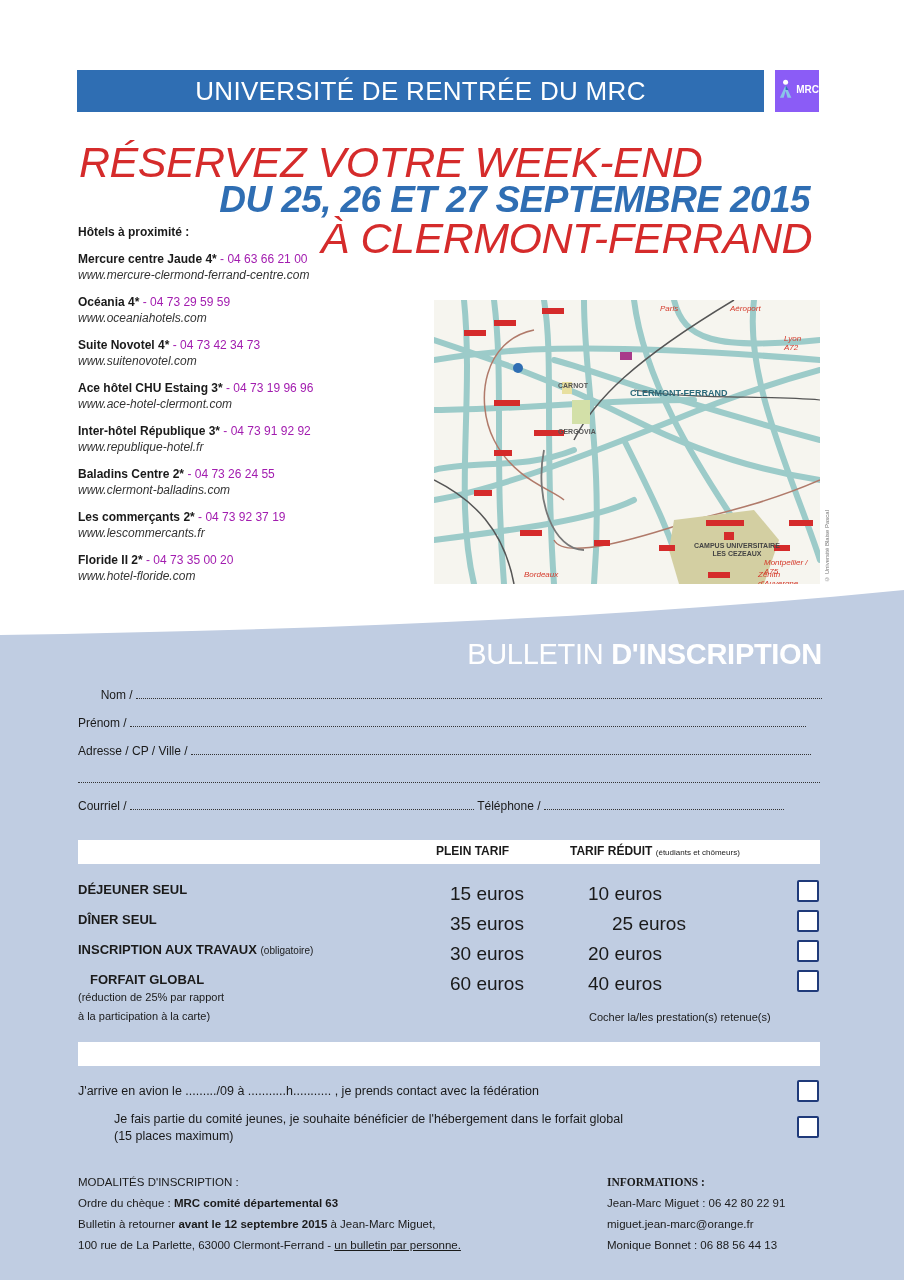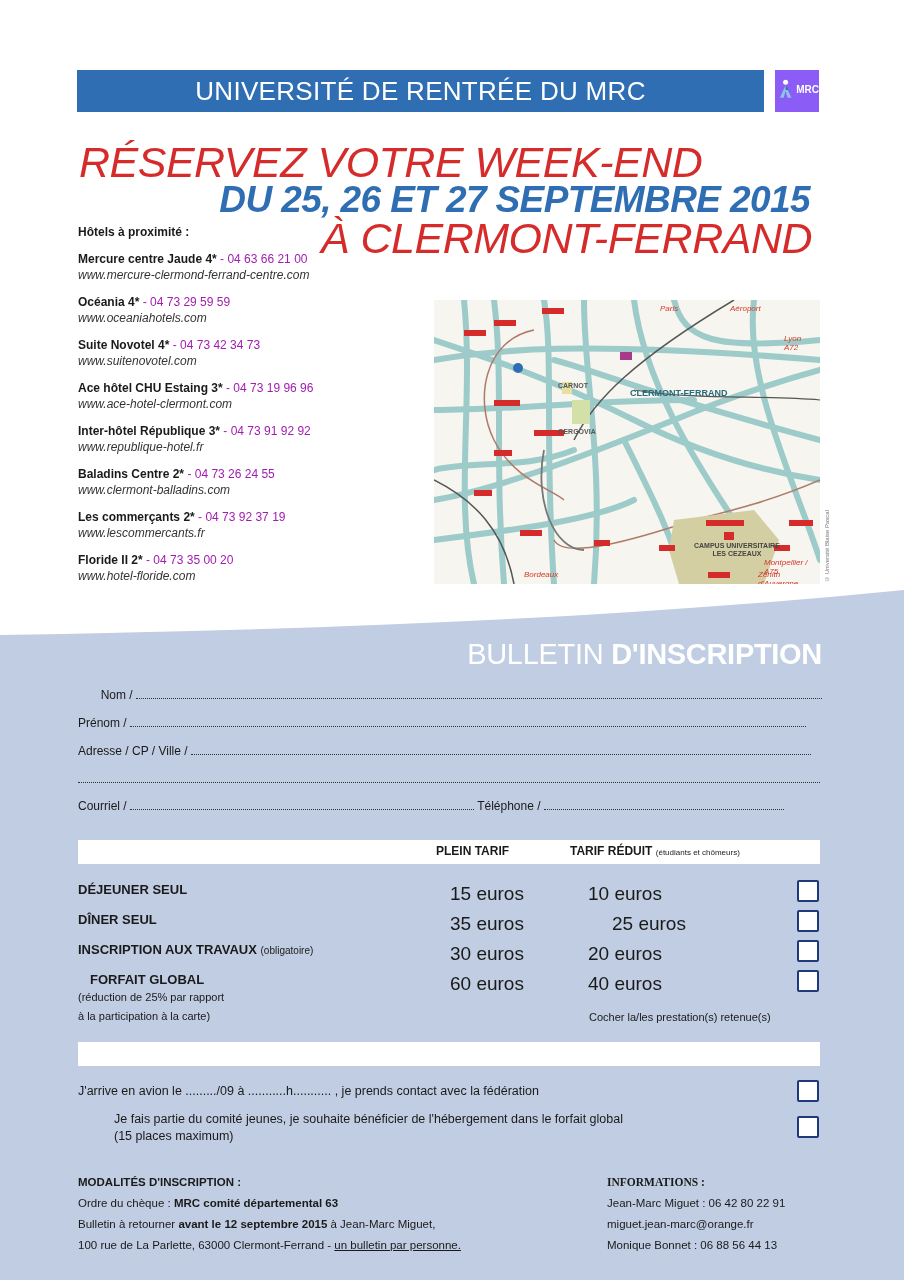--- a/index.html
+++ b/index.html
@@ -56,21 +56,21 @@
   .row-price { position: absolute; font-size: 19px; }
   .note { position: absolute; font-size: 11px; line-height: 19px; }
 
   .checkbox { position: absolute; width: 22px; height: 22px; border: 2px solid #1f3a7a; background: #ffffff; border-radius: 2px; cursor: pointer; }
 
   .spacer-bar { position: absolute; left: 78px; top: 1042px; width: 742px; height: 24px; background: #ffffff; }
 
   .opt-text { position: absolute; left: 78px; font-size: 12.5px; line-height: 17px; }
 
   .modalites { position: absolute; left: 78px; top: 1172px; font-size: 11.5px; line-height: 21px; }
-  .modalites .head { font-weight: bold; }
+  .modalites .head { font-weight: normal; }
   .modalites u { text-decoration: underline; }
   .infos { position: absolute; left: 607px; top: 1172px; font-size: 11.5px; line-height: 21px; }
   .infos .head { font-weight: bold; font-family: Liberation Serif, serif; }
 </style>
 </head>
 <body>
 
 <div class="page">
 
   <div class="topbar">UNIVERSITÉ DE RENTRÉE DU MRC</div>

